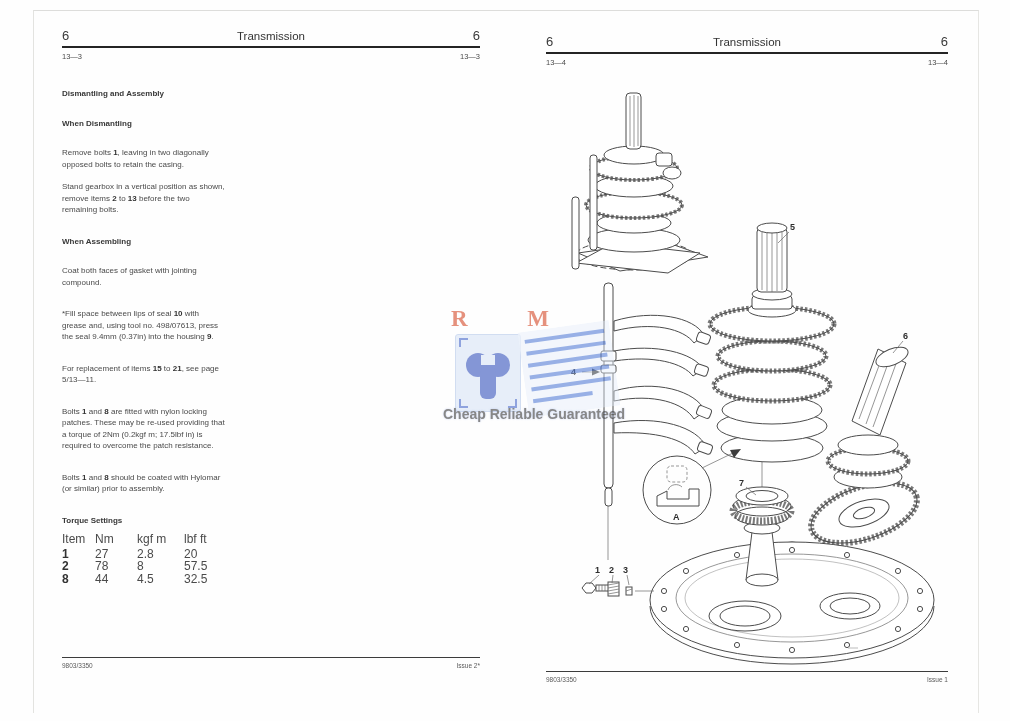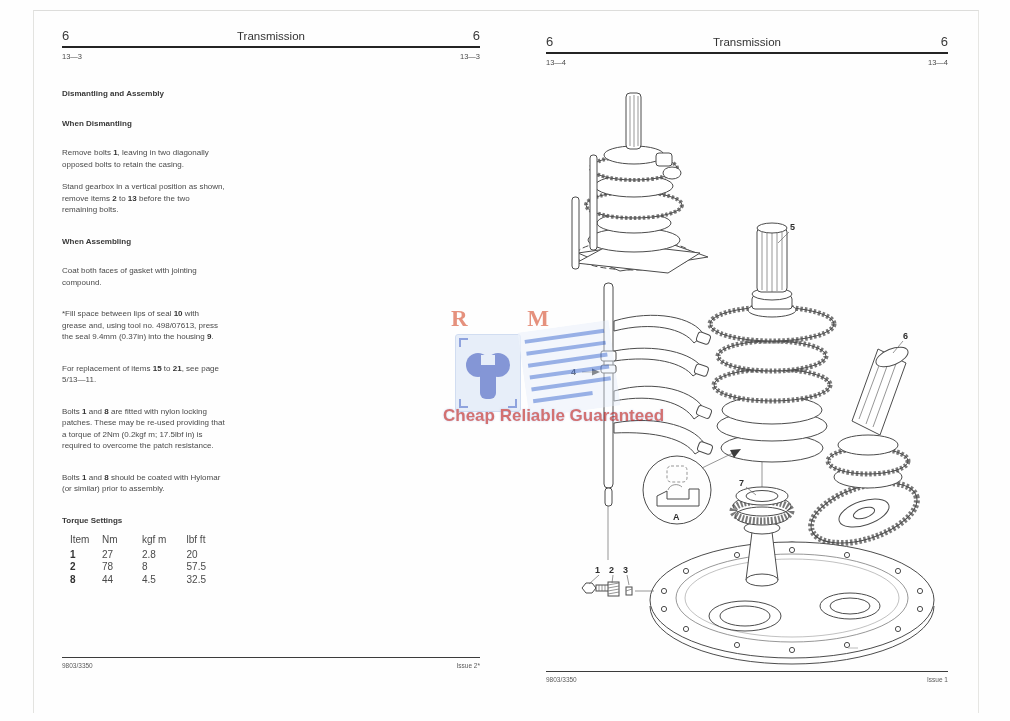--- a/index.html
+++ b/index.html
@@ -22,21 +22,21 @@
   .pg-footer .f-row{display:flex;justify-content:space-between;font-size:6.5px;color:#5a5a5a;margin-top:4px;}
   .pl-footer{top:629px;}
   .pr-footer{top:637px;}
   .text-col{position:absolute;left:0;top:60px;width:163px;font-size:8px;line-height:11.5px;color:#4a4a4a;}
   .h-title{font-weight:bold;font-size:8px;line-height:9.5px;color:#383838;margin-bottom:13px;}
   .subhead{font-weight:bold;color:#383838;margin-bottom:9px;}
   .para{margin:0 0 11px 0;}
   .para b{color:#333;}
   .gap{height:9px;}
   .t-title{font-weight:bold;color:#383838;margin-bottom:8px;}
-  table.tq{border-collapse:collapse;font-size:10px;color:#4a4a4a;margin-left:8px;}
+  table.tq{border-collapse:collapse;font-size:12px;color:#4a4a4a;}
   table.tq th{font-weight:normal;text-align:left;padding:0 0 3px 0;}
   table.tq td{padding:0 0 1px 0;}
   table.tq .c0{width:33px;} table.tq .c1{width:42px;} table.tq .c2{width:47px;} table.tq .c3{width:40px;}
   table.tq td.b{font-weight:bold;color:#333;}
   svg.diagram{position:absolute;left:-6px;top:26px;width:440px;height:610px;}
   .ln{fill:none;stroke:#4c4c4c;stroke-width:1;}
   .fw{fill:#ffffff;stroke:#4c4c4c;stroke-width:1;}
   .thin{fill:none;stroke:#6a6a6a;stroke-width:.7;}
   .teeth{fill:none;stroke:#4c4c4c;opacity:.75;}
   .callout{font:bold 9px "Liberation Sans",sans-serif;fill:#2d2d2d;}
@@ -44,21 +44,21 @@
   .wm-letters{position:absolute;left:8px;top:6px;font-family:"Liberation Serif",serif;font-weight:bold;
               font-size:23px;letter-spacing:27px;color:#d6502f;text-shadow:0 0 1px rgba(255,255,255,.8);}
   .wm-logo{position:absolute;left:12px;top:34px;width:64px;height:76px;background:#d9e5f6;
            border:1px solid #b6c9ea;border-radius:3px;}
   .wm-corner{position:absolute;width:7px;height:7px;border-color:#4c6ccc;border-style:solid;}
   .wm-tl{left:3px;top:3px;border-width:2px 0 0 2px;}
   .wm-bl{left:3px;bottom:3px;border-width:0 0 2px 2px;}
   .wm-br{right:3px;bottom:3px;border-width:0 2px 2px 0;}
   .wm-doc{position:absolute;left:80px;top:26px;width:92px;height:86px;transform:rotate(-8deg);}
   .wm-caption{position:absolute;left:0;top:106px;width:100%;text-align:center;font-weight:bold;
-              font-size:17px;color:#b91c1c;text-shadow:0 0 2px rgba(82,114,214,.55);white-space:nowrap;}
+              font-size:14px;color:#404040;text-shadow:0 0 2px rgba(82,114,214,.55);white-space:nowrap;}
 </style>
 </head>
 <body>
 
 <div class="sheet">
   <div class="scan-edge"></div>
 
   <div class="page page-left">
     <div class="pg-header">
       <span class="pg-num l">6</span>

